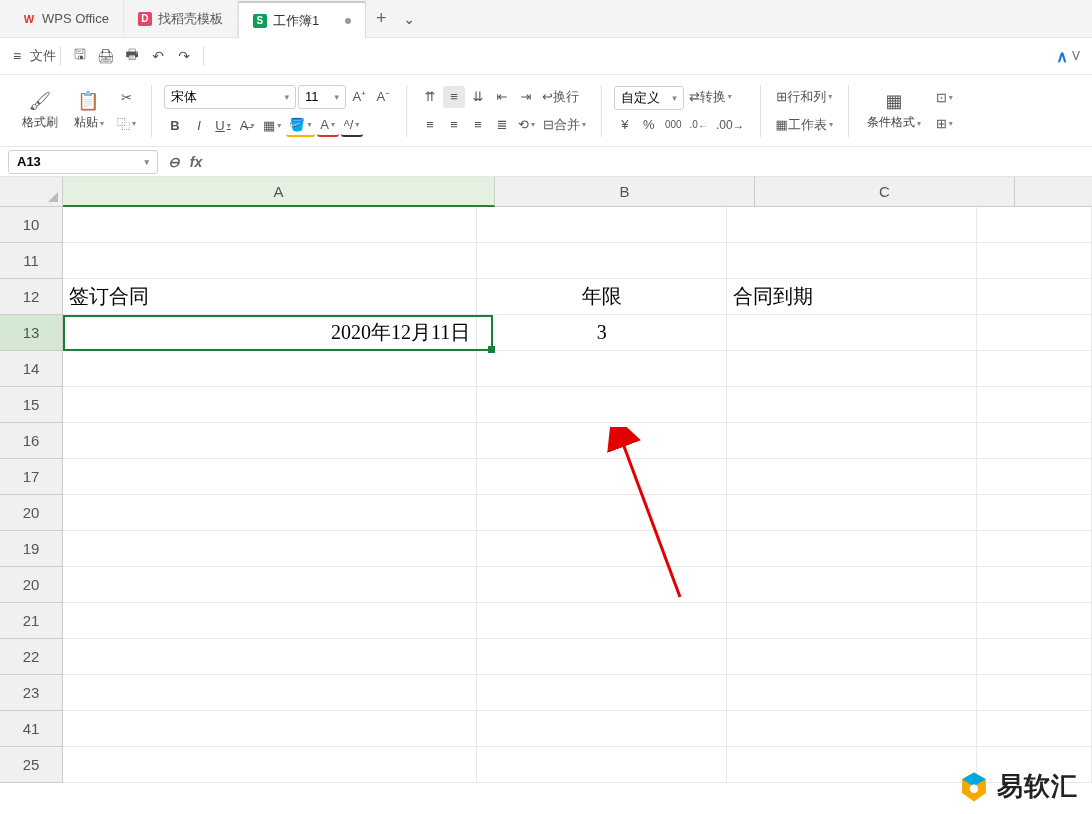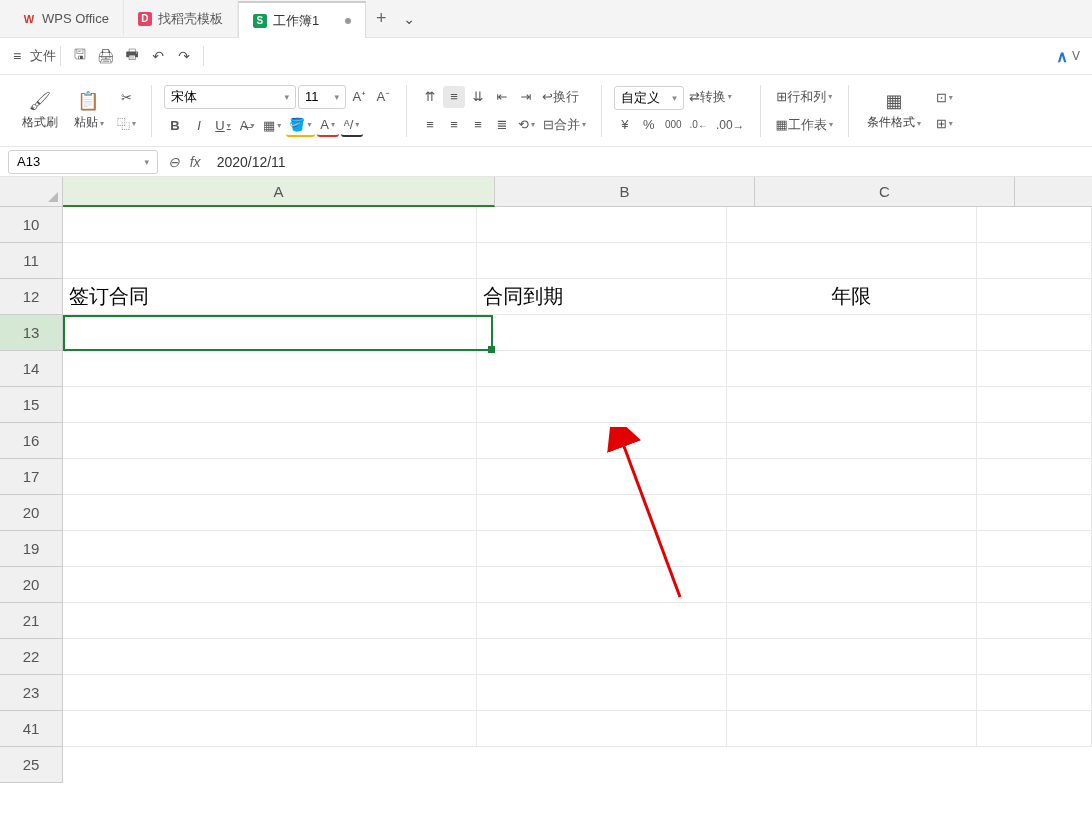--- a/index.html
+++ b/index.html
@@ -34,21 +34,21 @@
 .big-btn .ico { font-size: 18px; color: #555; }
 .big-btn .lbl { font-size: 12px; color: #444; }
 .row-btns { display: flex; gap: 2px; }
 .small-btn { min-width: 22px; height: 22px; display: flex; align-items: center; justify-content: center; cursor: pointer; color: #555; font-size: 13px; padding: 0 3px; border-radius: 3px; }
 .btn-caret { font-size: 8px; color: #888; margin-left: 2px; }
 .font-select { width: 132px; height: 24px; border: 1px solid #d0d0d0; border-radius: 3px; font-size: 13px; padding: 0 6px; display: flex; align-items: center; justify-content: space-between; cursor: pointer; }
 .size-select { width: 48px; height: 24px; border: 1px solid #d0d0d0; border-radius: 3px; font-size: 13px; padding: 0 6px; display: flex; align-items: center; justify-content: space-between; cursor: pointer; }
 .col-stack { display: flex; flex-direction: column; gap: 4px; }
 
 
-.formula-bar { height: 30px; display: flex; align-items: center; border-bottom: 1px solid #e5e5e5; padding: 0 8px; gap: 10px; }
+.formula-bar { height: 30px; display: flex; align-items: center; border-bottom: 1px solid #e5e5e5; padding: 0 8px; gap: 10px; font-weight: bold; }
 .name-box { width: 150px; height: 24px; border: 1px solid #d0d0d0; border-radius: 3px; display: flex; align-items: center; justify-content: space-between; padding: 0 8px; font-size: 13px; cursor: text; }
 .fx-group { display: flex; align-items: center; gap: 10px; }
 .fx-btn { color: #666; font-size: 14px; cursor: pointer; font-style: italic; }
 .formula-input { flex: 1; font-size: 14px; color: #333; padding: 0 6px; }
 
 
 .grid { position: relative; width: 100%; height: calc(814px - 38px - 37px - 72px - 30px); overflow: hidden; }
 .corner { position: absolute; left: 0; top: 0; width: 63px; height: 30px; background: #f0f0f0; border-right: 1px solid #ccc; border-bottom: 1px solid #ccc; display:flex; align-items:center; justify-content:center; }
 .corner::after { content: ""; width: 0; height: 0; border-left: 10px solid transparent; border-bottom: 10px solid #bbb; position: absolute; right: 4px; bottom: 4px; }
 .col-headers { position: absolute; left: 63px; top: 0; height: 30px; display: flex; }
@@ -254,21 +254,20 @@
 
 <div class="formula-bar">
   <div class="name-box">
     <span>A13</span>
     <span class="chev">▾</span>
   </div>
   <div class="fx-group">
     <span class="fx-btn">⊖</span>
     <span class="fx-btn">fx</span>
   </div>
-  <div class="formula-input">2020/12/11</div>
 </div>
 
 <div class="grid">
   <div class="corner"></div>
   <div class="col-headers">
     <div class="col-h w-a active-col">A</div>
     <div class="col-h w-b">B</div>
     <div class="col-h w-c">C</div>
     <div class="col-h w-d"></div>
   </div>
@@ -298,22 +297,28 @@
         <div class="cell d"></div>
       </div>
       <div class="cell-row">
         <div class="cell a"></div>
         <div class="cell b"></div>
         <div class="cell c"></div>
         <div class="cell d"></div>
       </div>
       <div class="cell-row">
         <div class="cell a">签订合同</div>
+        <div class="cell b">年限</div>
         <div class="cell c">合同到期</div>
-        <div class="cell b">年限</div>
+        <div class="cell d"></div>
+      </div>
+      <div class="cell-row">
+        <div class="cell a right">2020年12月11日</div>
+        <div class="cell b">3</div>
+        <div class="cell c"></div>
         <div class="cell d"></div>
       </div>
       <div class="cell-row">
         <div class="cell a"></div>
         <div class="cell b"></div>
         <div class="cell c"></div>
         <div class="cell d"></div>
       </div>
       <div class="cell-row">
         <div class="cell a"></div>
@@ -389,13 +394,21 @@
 
   <svg class="arrow-svg" style="left:560px; top:250px;" width="170" height="180">
     <defs>
         <marker id="ah" markerWidth="12" markerHeight="12" refX="2" refY="6" orient="auto">
       <path d="M0,0 L0,12 L12,6 z" fill="#e30000"></path>
     </marker>
       </defs>
     <line x1="120" y1="170" x2="62" y2="14" stroke="#e30000" stroke-width="3" marker-end="url(#ah)"></line>
   </svg>
 
+  <div class="watermark">
+    <svg class="wm-icon" viewBox="0 0 40 40">
+      <path d="M20 3 L34 11 L34 27 L20 37 L6 27 L6 11 Z" fill="#f7a800"></path>
+      <path d="M20 3 L34 11 L20 19 L6 11 Z" fill="#00a9e0"></path>
+      <circle cx="20" cy="22" r="5" fill="#fff"></circle>
+    </svg>
+    <span>易软汇</span>
+  </div>
 </div>
 
 </body></html>

